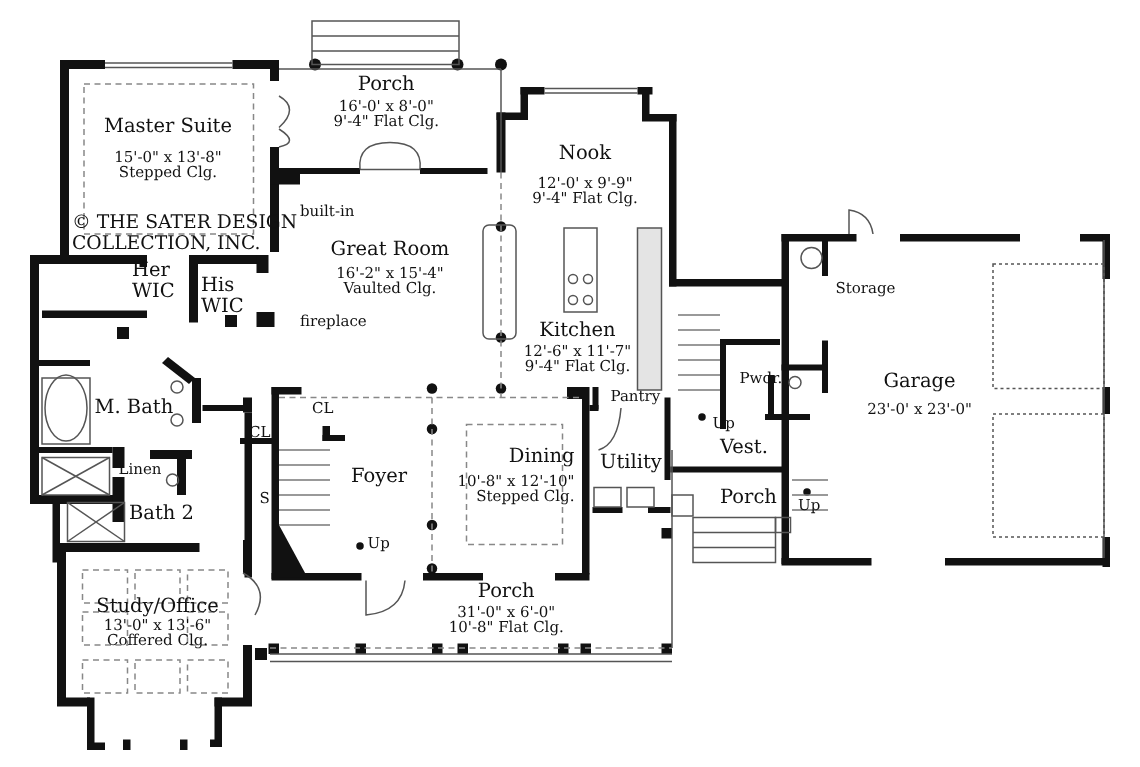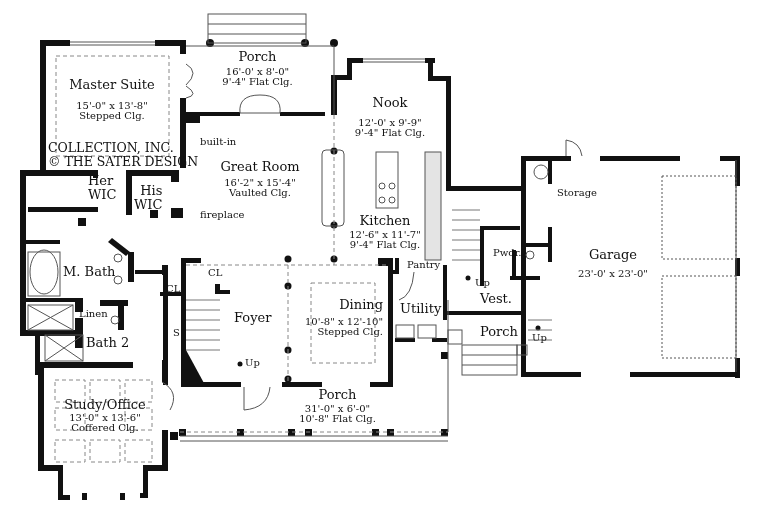--- a/index.html
+++ b/index.html
@@ -235,22 +235,22 @@
     <rect x="448" y="330" width="14" height="14"></rect>
       <rect x="517" y="345" width="10" height="10"></rect>
 
     <line x1="180" y1="436" x2="448" y2="436"></line>
     <line x1="180" y1="441" x2="448" y2="441"></line>
     <line x1="448" y1="300" x2="448" y2="432"></line>
   </g>
 </svg>
 
 <div class="copy">
+  <div>© THE SATER DESIGN</div>
   <div>COLLECTION, INC.</div>
-  <div>© THE SATER DESIGN</div>
 </div>
 
 <div class="lbl" style="left:62px;top:78px;width:100px;">
   <div class="name">Master Suite</div>
   <div class="dim" style="margin-top:9px">15'-0" x 13'-8"</div>
   <div class="dim">Stepped Clg.</div>
 </div>
 
 <div class="lbl" style="left:205px;top:50px;width:105px;">
   <div class="name">Porch</div>
@@ -276,21 +276,21 @@
   <div class="name">Kitchen</div>
   <div class="dim" style="margin-top:2px">12'-6" x 11'-7"</div>
   <div class="dim">9'-4" Flat Clg.</div>
 </div>
 <div class="lbl small" style="left:407px;top:260px;">Pantry</div>
 
 <div class="lbl name" style="left:40px;top:174px;text-align:left;margin-left:48px;">
   <div>Her</div>
   <div>WIC</div>
 </div>
-<div class="lbl name" style="left:134px;top:184px;text-align:right;">
+<div class="lbl name" style="left:134px;top:184px;text-align:left;">
   <div>His</div>
   <div>WIC</div>
 </div>
 
 <div class="lbl name" style="left:63px;top:265px;">M. Bath</div>
 <div class="lbl small" style="left:79px;top:285px;margin-top:24px;">Linen</div>
 <div class="lbl name" style="left:86px;top:336px;">Bath 2</div>
 
 <div class="lbl small" style="left:166px;top:284px;">CL</div>
 <div class="lbl small" style="left:173px;top:328px;">S</div>

